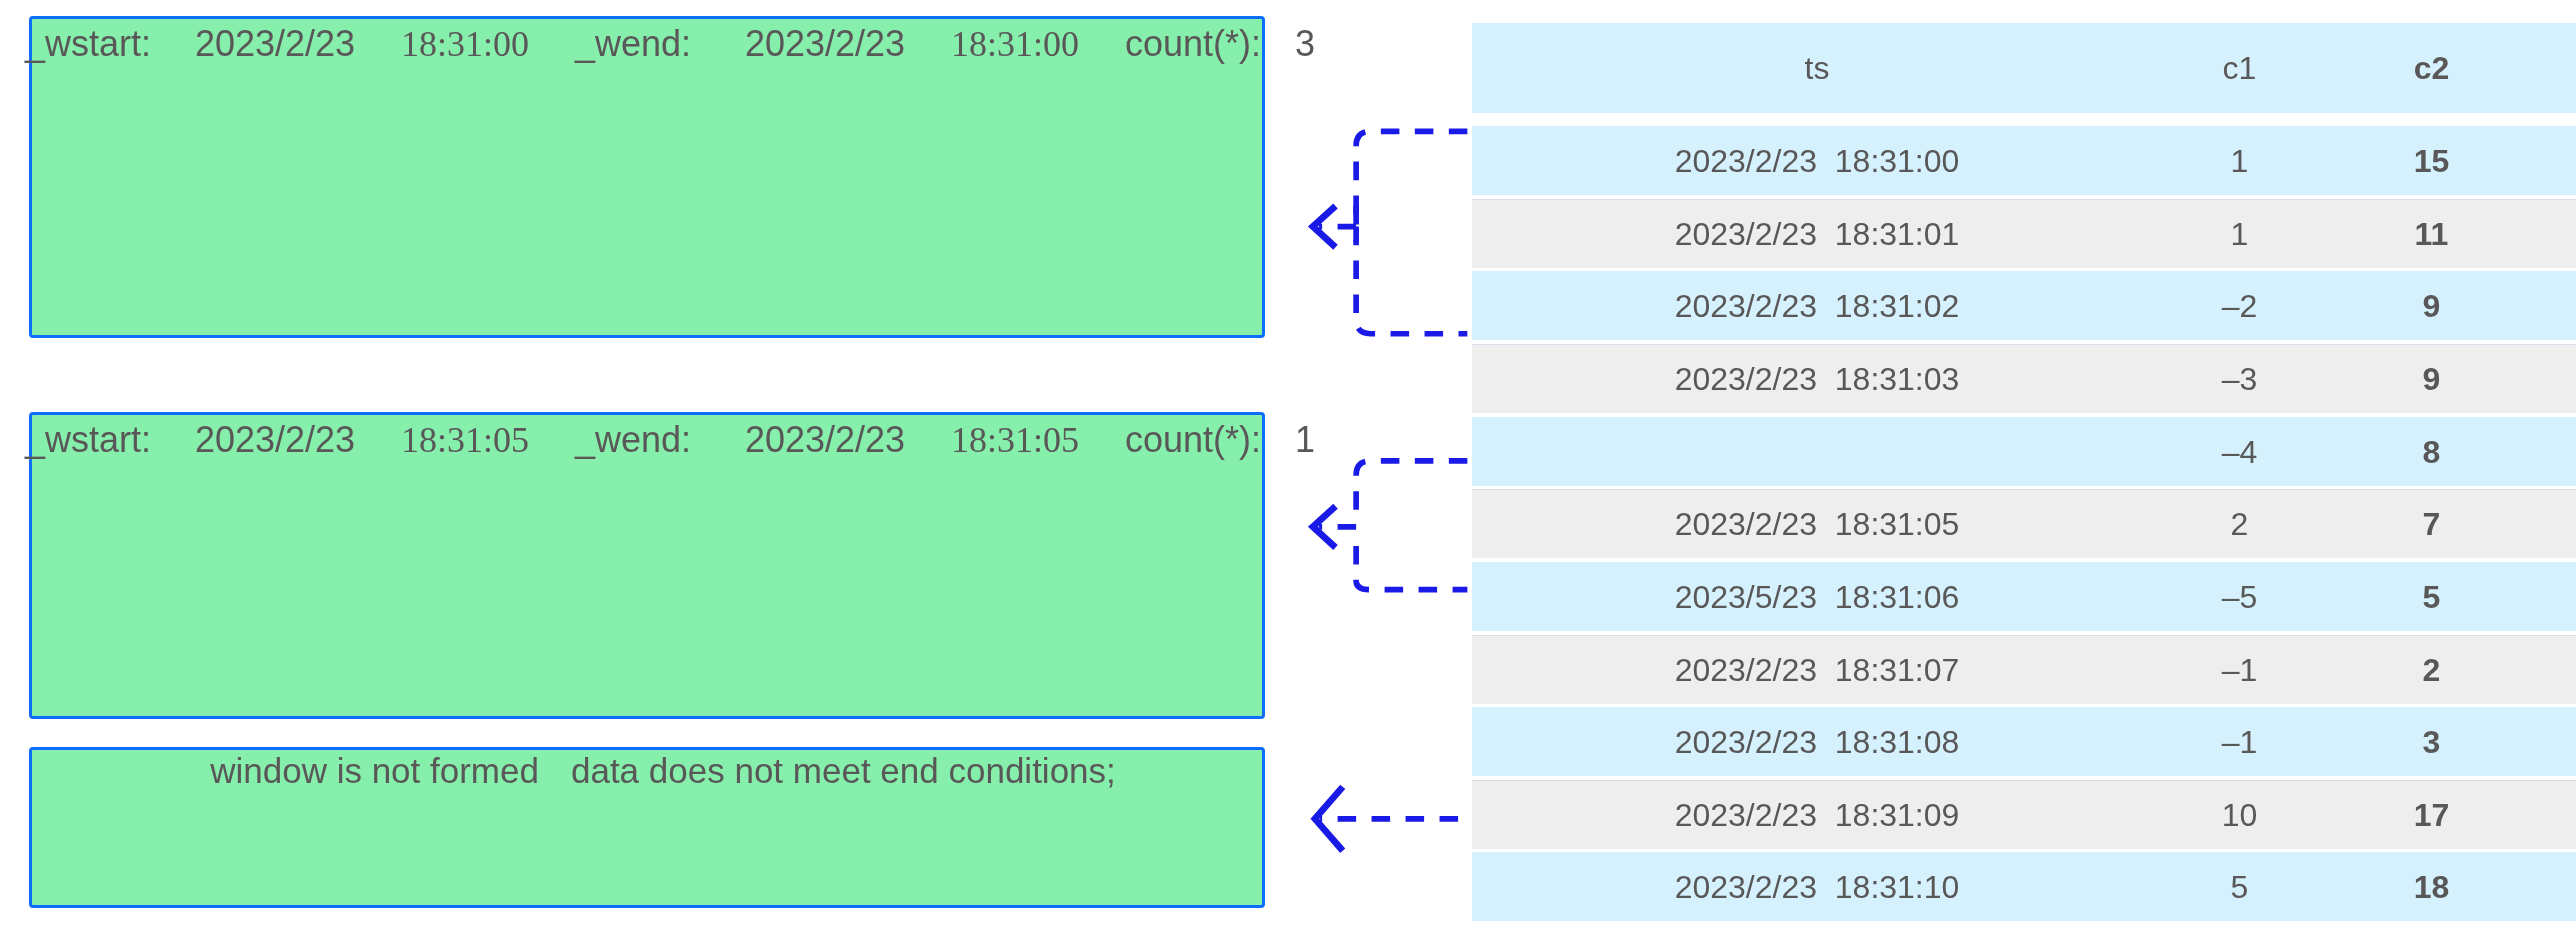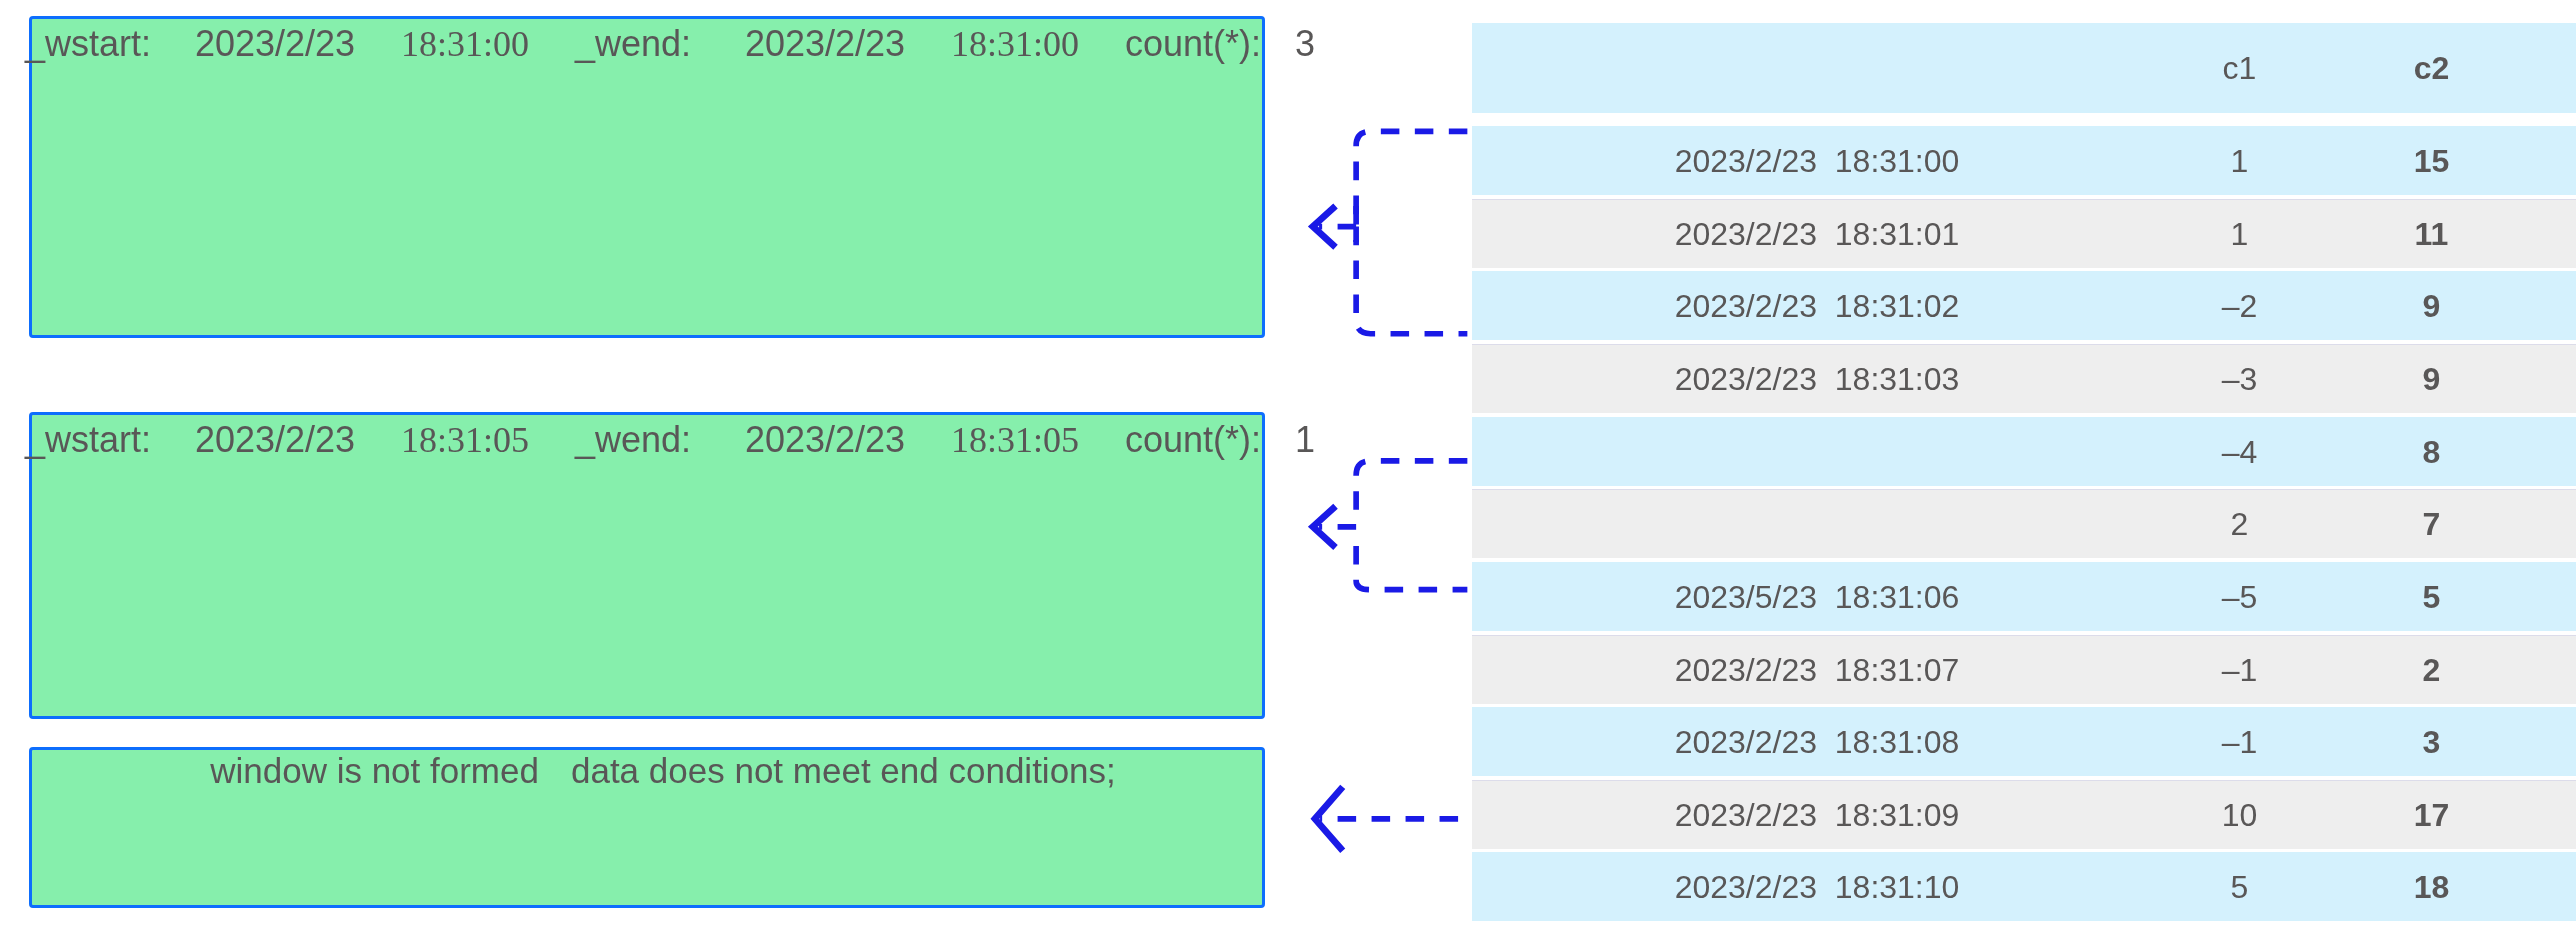--- a/index.html
+++ b/index.html
@@ -133,20 +133,21 @@
   </div>
 </div>
 
 <div class="callout" id="callout-3">
   <div class="msg-line">window is not formed</div>
   <div class="msg-line">data does not meet end conditions;</div>
 </div>
 
 <div id="data-table">
     <div class="trow head" style="top: 0px; height: 90px;">
+      <div class="cell ts">ts</div>
       <div class="cell c1">c1</div>
       <div class="cell c2">c2</div>
     </div>
     <div class="trow cyan" style="top: 103px; height: 69px;">
       <div class="cell ts">2023/2/23  18:31:00</div>
       <div class="cell c1">1</div>
       <div class="cell c2">15</div>
     </div>
     <div class="trow gray" style="top: 176px; height: 69px;">
       <div class="cell ts">2023/2/23  18:31:01</div>
@@ -161,20 +162,21 @@
     <div class="trow gray" style="top: 321px; height: 69px;">
       <div class="cell ts">2023/2/23  18:31:03</div>
       <div class="cell c1">–3</div>
       <div class="cell c2">9</div>
     </div>
     <div class="trow cyan" style="top: 394px; height: 69px;">
       <div class="cell c1">–4</div>
       <div class="cell c2">8</div>
     </div>
     <div class="trow gray" style="top: 466px; height: 69px;">
+      <div class="cell ts">2023/2/23  18:31:05</div>
       <div class="cell c1">2</div>
       <div class="cell c2">7</div>
     </div>
     <div class="trow cyan" style="top: 539px; height: 69px;">
       <div class="cell ts">2023/5/23  18:31:06</div>
       <div class="cell c1">–5</div>
       <div class="cell c2">5</div>
     </div>
     <div class="trow gray" style="top: 612px; height: 69px;">
       <div class="cell ts">2023/2/23  18:31:07</div>

